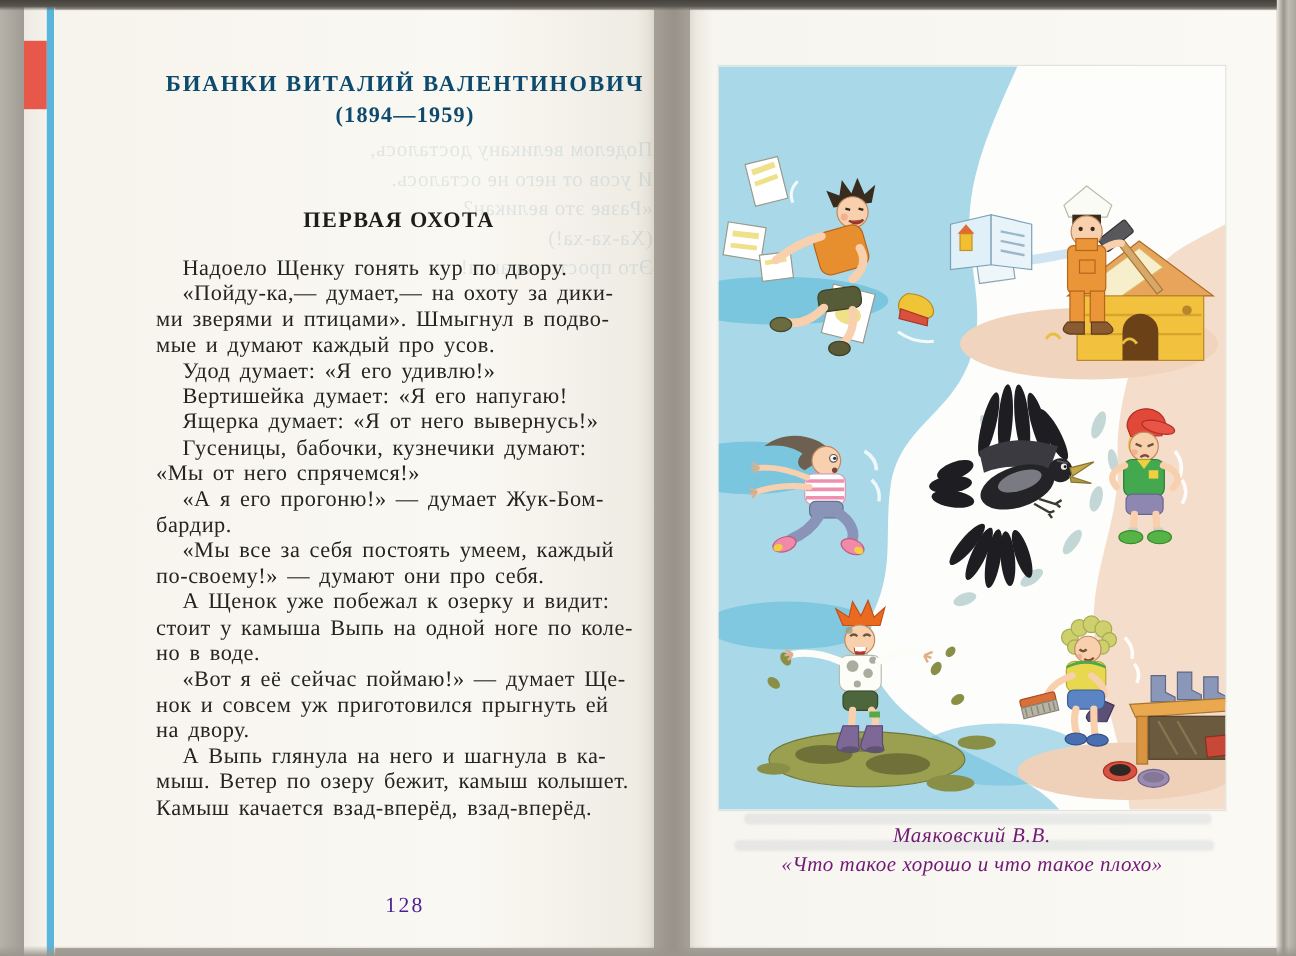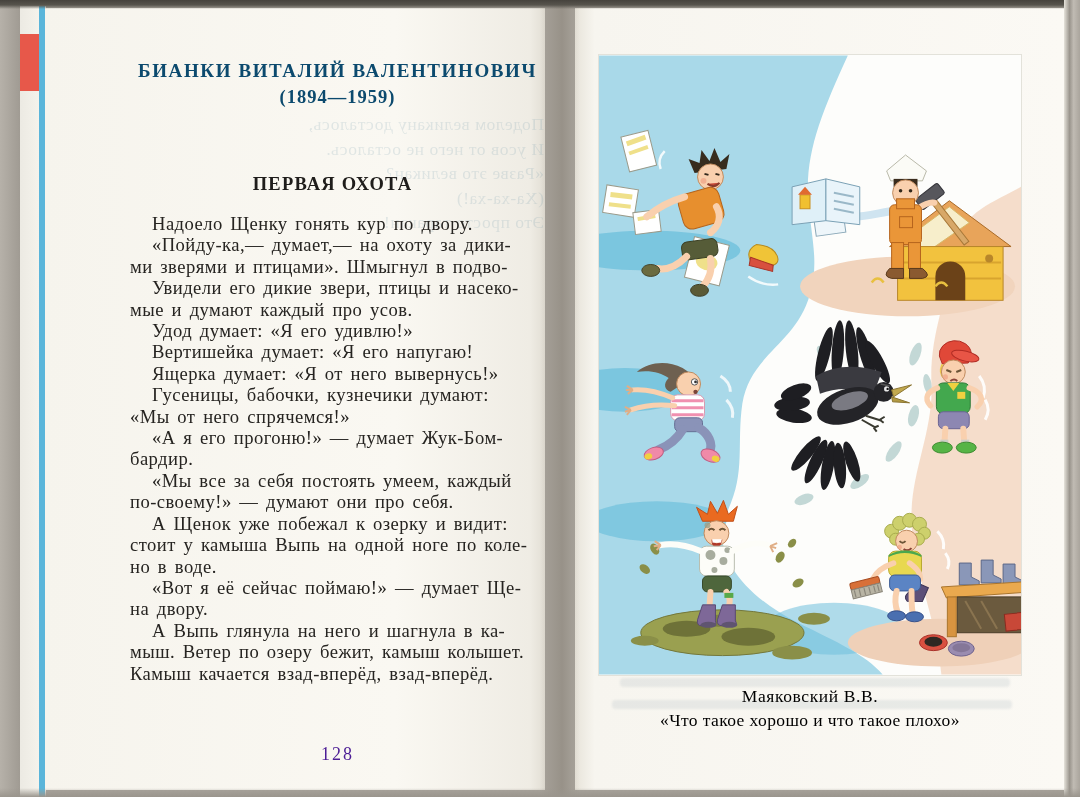--- a/index.html
+++ b/index.html
@@ -50,21 +50,21 @@
     pointer-events:none;}
   .ghost-ln{font-size:17.5px;line-height:24.5px;letter-spacing:.5px;transform:scaleX(-1);
     white-space:nowrap;filter:blur(.4px);}
   .ghost-bar{position:absolute;height:9px;border-radius:4px;
     background:rgba(125,150,165,.14);filter:blur(1px);pointer-events:none;}
 
   
   .illustration{position:absolute;left:598px;top:54px;width:424px;height:622px;
     background:#fdfdfb;border:1px solid #e3e2da;box-sizing:border-box;}
   .illustration svg{display:block;width:100%;height:100%;}
-  .caption{position:absolute;left:586px;top:686px;width:448px;text-align:center;color:#000000;}
+  .caption{position:absolute;left:586px;top:686px;width:448px;text-align:center;color:#701a75;font-style:italic;}
   .caption-l1{font-size:17.5px;letter-spacing:.6px;}
   .caption-l2{font-size:17.5px;letter-spacing:.4px;margin-top:3px;}
 </style>
 </head>
 <body>
 
 <div class="scene">
 
   <div class="outer-left"></div>
   <div class="fore-edge"></div>
@@ -89,35 +89,35 @@
   <div class="author-block">
     <div class="author-name">БИАНКИ ВИТАЛИЙ ВАЛЕНТИНОВИЧ</div>
     <div class="author-years">(1894—1959)</div>
   </div>
   <div class="story-title">ПЕРВАЯ ОХОТА</div>
 
   <div class="bodytext">
     <div class="ln ind">Надоело Щенку гонять кур по двору.</div>
     <div class="ln ind">«Пойду-ка,— думает,— на охоту за дики-</div>
     <div class="ln">ми зверями и птицами». Шмыгнул в подво-</div>
-    <div class="ln ind">Увидели его дикие звери, птицы и насеко-</div>
     <div class="ln">мые и думают каждый про усов.</div>
     <div class="ln ind">Удод думает: «Я его удивлю!»</div>
     <div class="ln ind">Вертишейка думает: «Я его напугаю!</div>
     <div class="ln ind">Ящерка думает: «Я от него вывернусь!»</div>
     <div class="ln ind">Гусеницы, бабочки, кузнечики думают:</div>
     <div class="ln">«Мы от него спрячемся!»</div>
     <div class="ln ind">«А я его прогоню!» — думает Жук-Бом-</div>
     <div class="ln">бардир.</div>
     <div class="ln ind">«Мы все за себя постоять умеем, каждый</div>
     <div class="ln">по-своему!» — думают они про себя.</div>
     <div class="ln ind">А Щенок уже побежал к озерку и видит:</div>
     <div class="ln">стоит у камыша Выпь на одной ноге по коле-</div>
     <div class="ln">но в воде.</div>
     <div class="ln ind">«Вот я её сейчас поймаю!» — думает Ще-</div>
+    <div class="ln">нок и совсем уж приготовился прыгнуть ей</div>
     <div class="ln">на двору.</div>
     <div class="ln ind">А Выпь глянула на него и шагнула в ка-</div>
     <div class="ln">мыш. Ветер по озеру бежит, камыш колышет.</div>
     <div class="ln">Камыш качается взад-вперёд, взад-вперёд.</div>
   </div>
   <div class="page-number">128</div>
 
   <div class="illustration">
     <svg viewBox="0 0 424 622">
 

